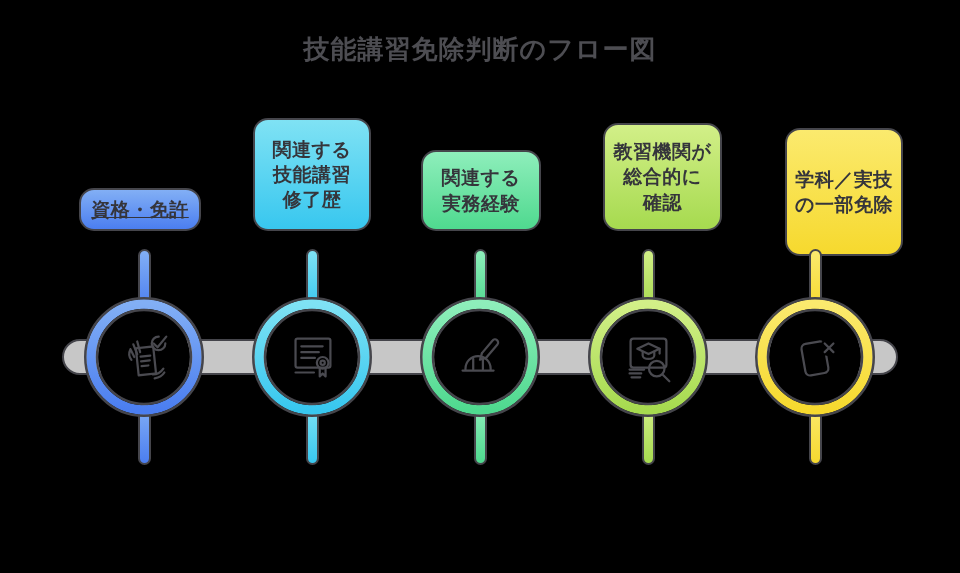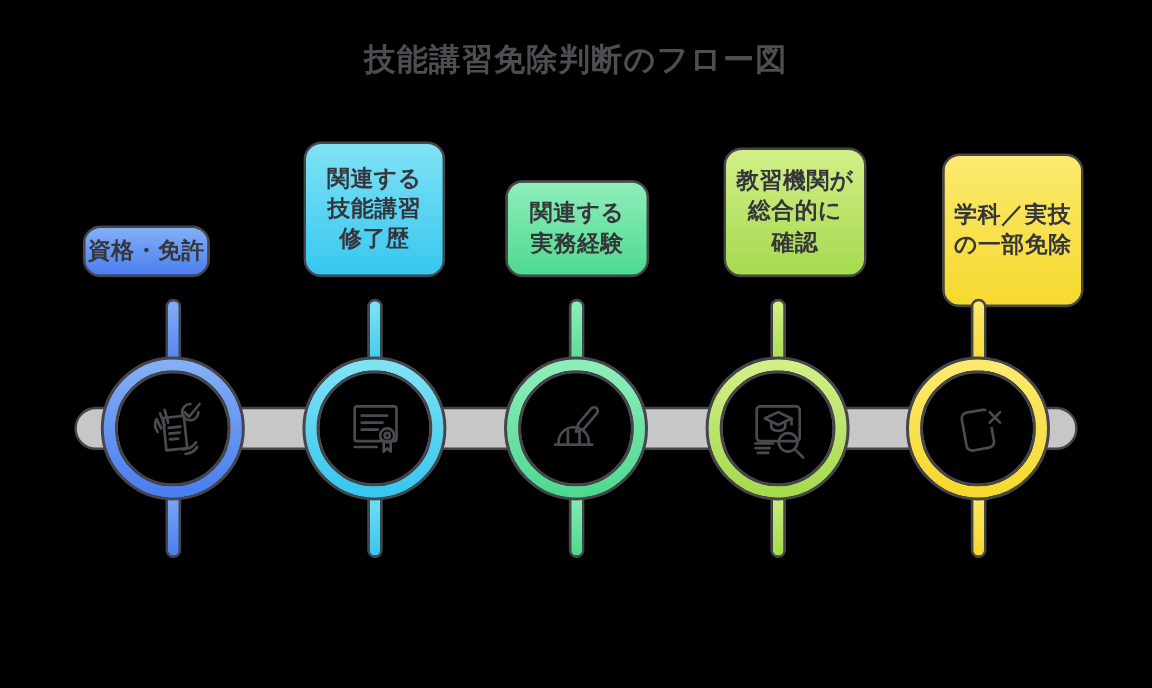--- a/index.html
+++ b/index.html
@@ -35,21 +35,21 @@
     border-radius:7px;box-sizing:border-box;z-index:2;
   }
   .stem-top{top:249px;height:62px;}
   .stem-bottom{top:403px;height:62px;}
   .ring{position:absolute;top:295px;width:124px;height:124px;z-index:3;}
   .icon{position:absolute;top:326px;width:62px;height:62px;z-index:4;}
   .icon *{stroke:var(--icon-color,#4a4a50);stroke-width:2.3;fill:none;
           stroke-linecap:round;stroke-linejoin:round;}
   .icon .erase{fill:#000;stroke:none;}
   
-  .n1 .label{left:69px; top:188px;width:106px;height:43px;}
+  .n1 .label{left:79px; top:188px;width:122px;height:43px;text-decoration:underline;}
   .n2 .label{left:253px;top:118px;width:118px;height:113px;}
   .n3 .label{left:421px;top:150px;width:120px;height:81px;}
   .n4 .label{left:603px;top:123px;width:119px;height:108px;}
   .n5 .label{left:757px;top:128px;width:118px;height:128px;margin-left:28px;}
   .n1 .stem{left:137.5px;} .n2 .stem{left:305.5px;} .n3 .stem{left:473.5px;}
   .n4 .stem{left:641.5px;} .n5 .stem{left:808.5px;}
   .n1 .ring{left:82px;}  .n2 .ring{left:250px;} .n3 .ring{left:418px;}
   .n4 .ring{left:586px;} .n5 .ring{left:753px;}
   .n1 .icon{left:113px;} .n2 .icon{left:281px;} .n3 .icon{left:449px;}
   .n4 .icon{left:617px;} .n5 .icon{left:784px;}

